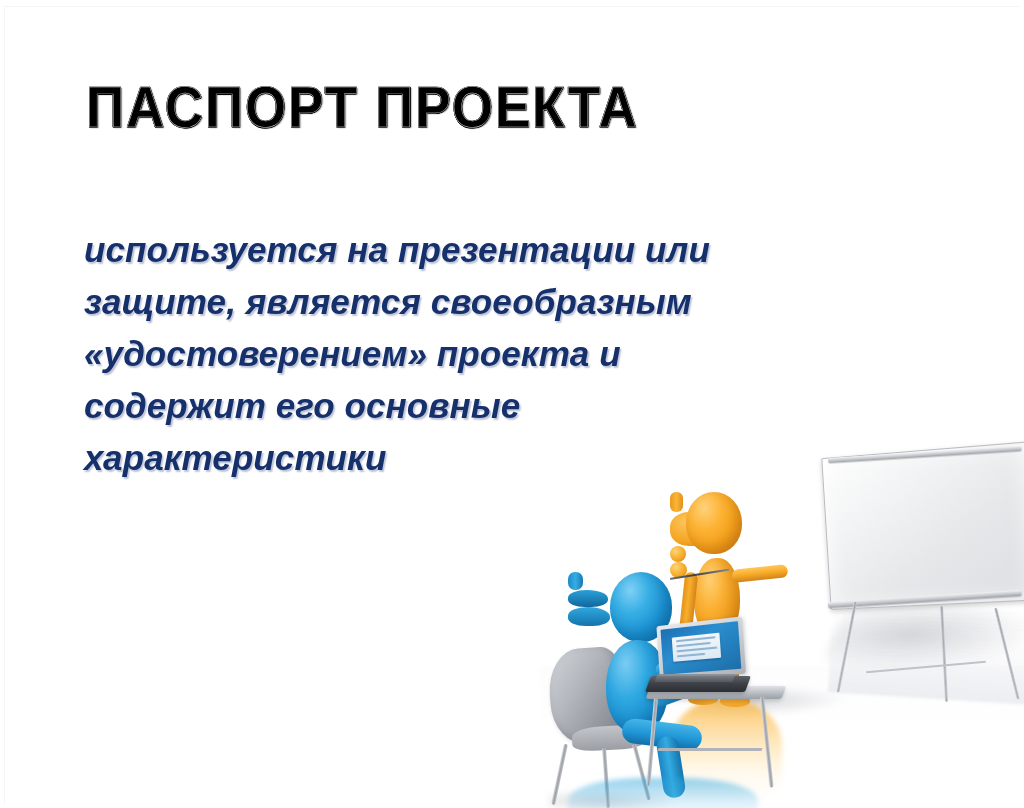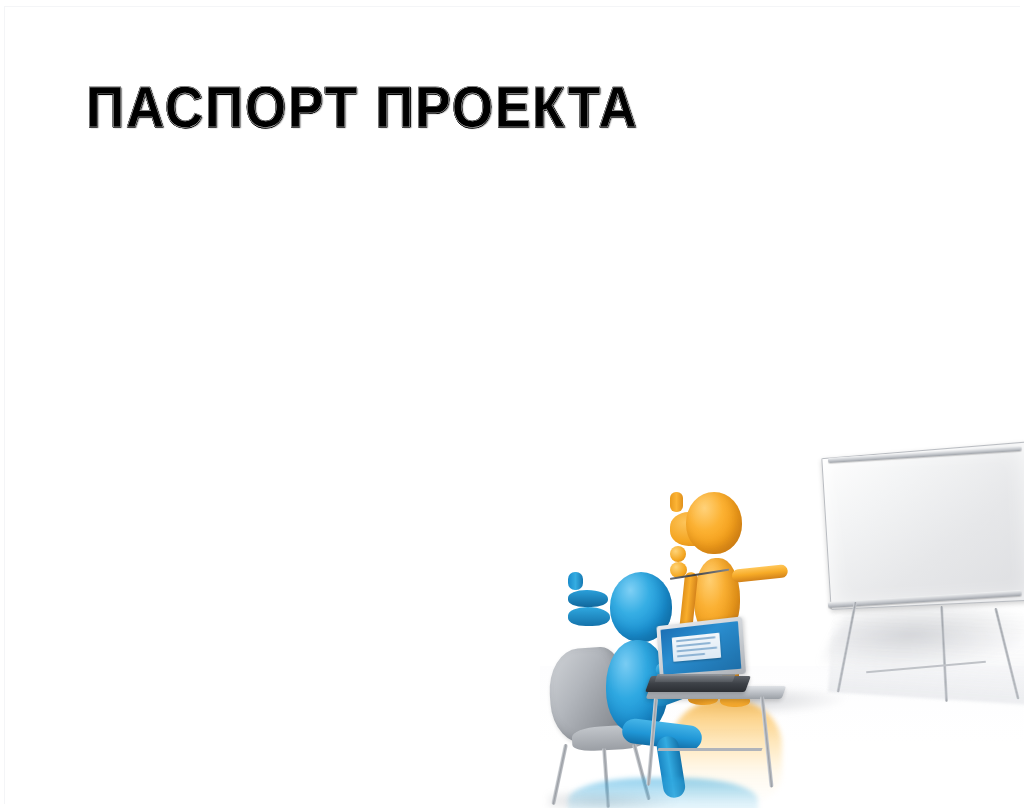--- a/index.html
+++ b/index.html
@@ -479,20 +479,27 @@
 </style>
 </head>
 <body>
 
 <div id="slide">
 
   <div id="slide-edge"></div>
 
   <div id="title" data-ghost="ПАСПОРТ ПРОЕКТА">ПАСПОРТ ПРОЕКТА</div>
 
+  <div id="body-text">
+    <span class="ln">используется на презентации или</span>
+    <span class="ln">защите,  является своеобразным</span>
+    <span class="ln">«удостоверением» проекта и</span>
+    <span class="ln">содержит его основные</span>
+    <span class="ln">характеристики</span>
+  </div>
 
   <div id="art">
 
     <div class="floor"></div>
 
     <div id="board-group">
       <div class="board-shadow"></div>
       <div class="board-panel"></div>
       <div class="board-rail top"></div>
       <div class="board-rail bottom"></div>

